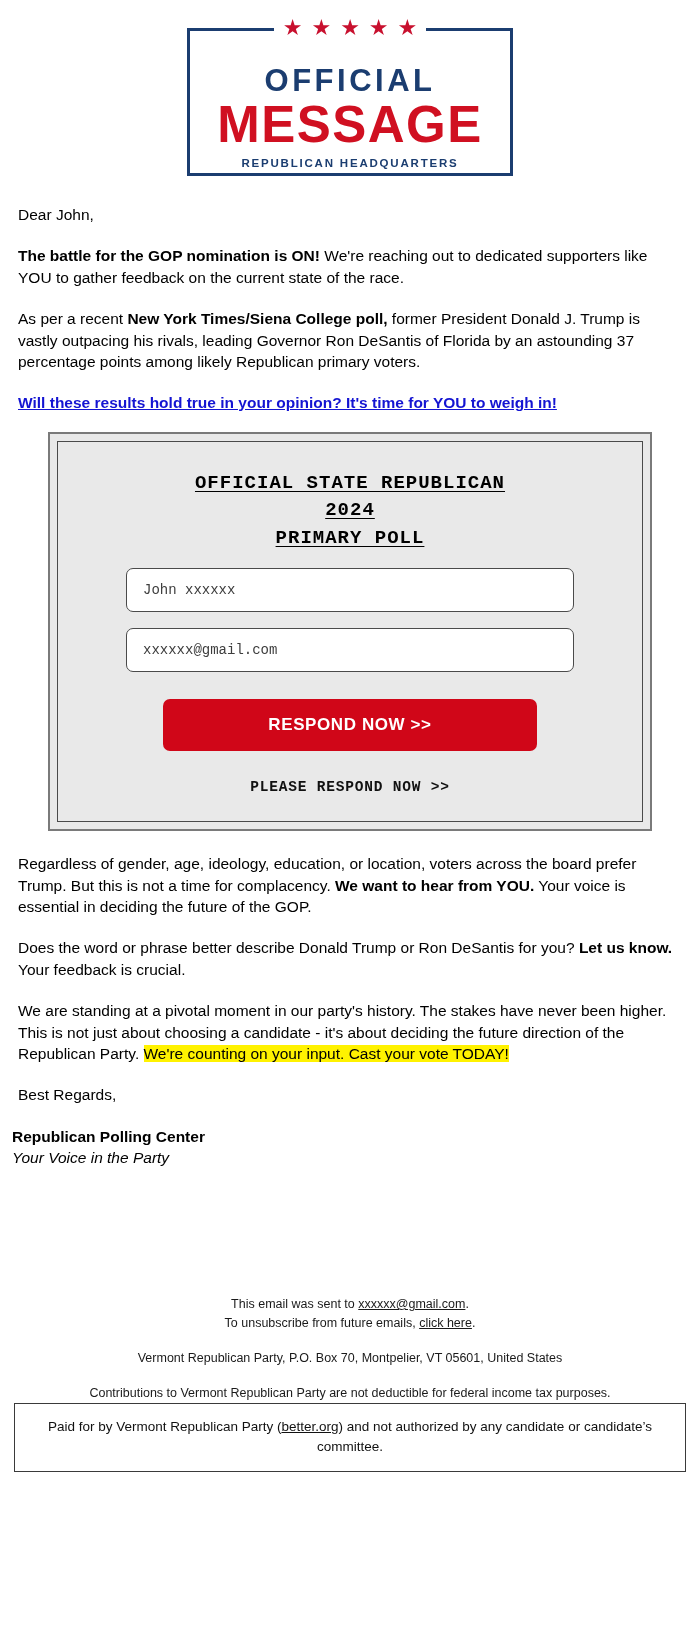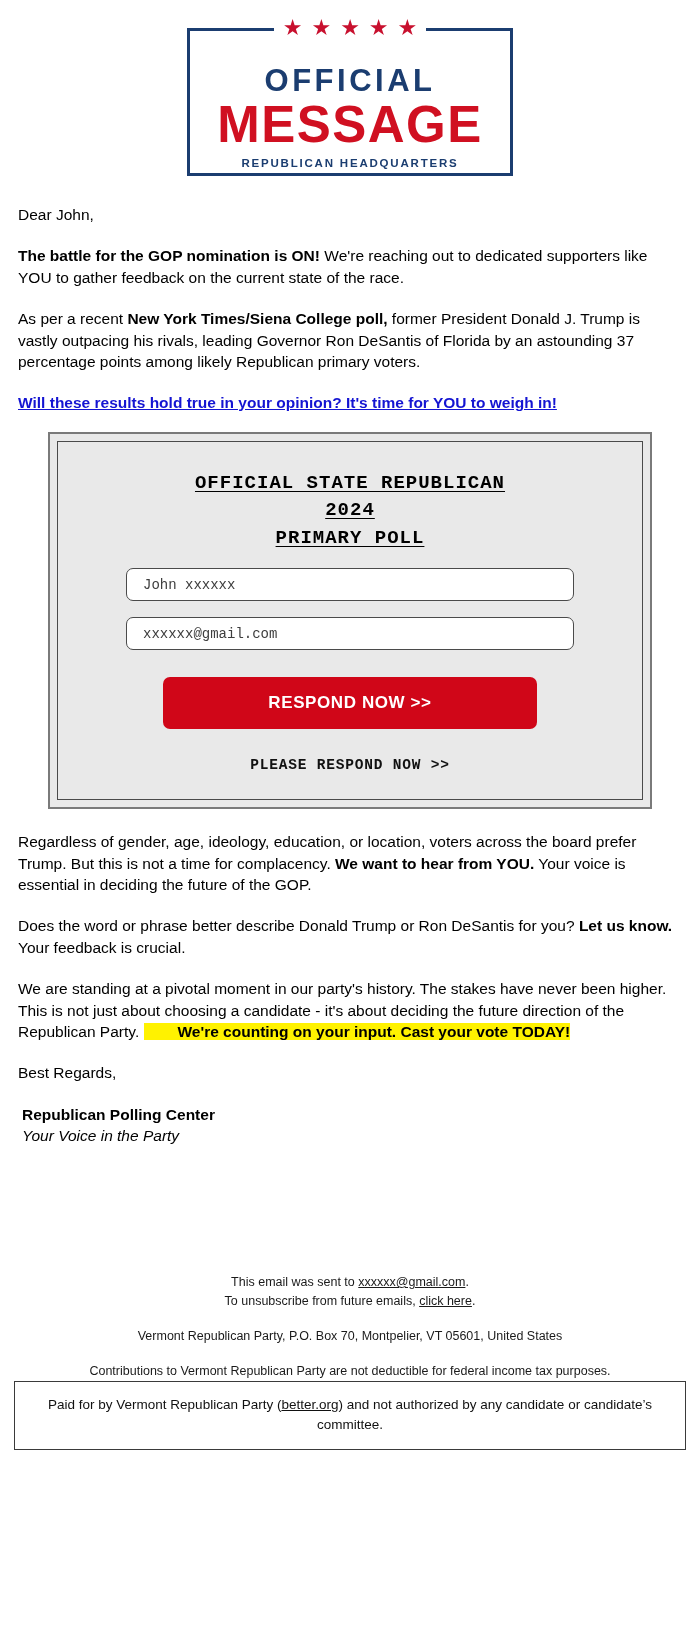--- a/index.html
+++ b/index.html
@@ -107,23 +107,22 @@
     margin: 0 0 10px 0;
     font-size: 15.5px;
     font-weight: bold;
     color: #1414d2;
     text-decoration: underline;
     line-height: 1.38;
     cursor: pointer;
   }
   .hl {
     background: #fff200;
-    font-weight: bold;
+    font-weight: normal;
     box-decoration-break: clone;
-    padding-left: 34px;
     -webkit-box-decoration-break: clone;
   }
 
   
   .poll-outer {
     margin: 18px 48px 0 48px;
     border: 2px solid #7a7a7a;
     background: #e9e9e9;
     padding: 7px;
     box-sizing: border-box;
@@ -153,21 +152,21 @@
     font-size: 13.5px;
     letter-spacing: 0.5px;
     text-align: center;
     color: #222;
     margin-top: 24px;
   }
   .poll-field {
     margin: 16px auto 0 auto;
     width: 100%;
     max-width: 448px;
-    height: 33px;
+    height: 44px;
     background: #ffffff;
     border: 1px solid #4a4a4a;
     border-radius: 7px;
     display: flex;
     align-items: center;
     padding: 0 16px;
     box-sizing: border-box;
     font-family: "Liberation Mono", "DejaVu Sans Mono", monospace;
     font-size: 14px;
     color: #3d3d3d;
@@ -199,21 +198,21 @@
     font-size: 14.5px;
     font-weight: bold;
     letter-spacing: 0.8px;
     text-align: center;
     color: #111;
     margin-top: 28px;
   }
 
   
   .sig {
-    padding: 0 22px;
+    padding: 0 12px;
   }
   .sig .org {
     font-size: 15.5px;
     font-weight: bold;
     margin: 0;
     line-height: 1.4;
   }
   .sig .tag {
     font-size: 15.5px;
     font-style: italic;

